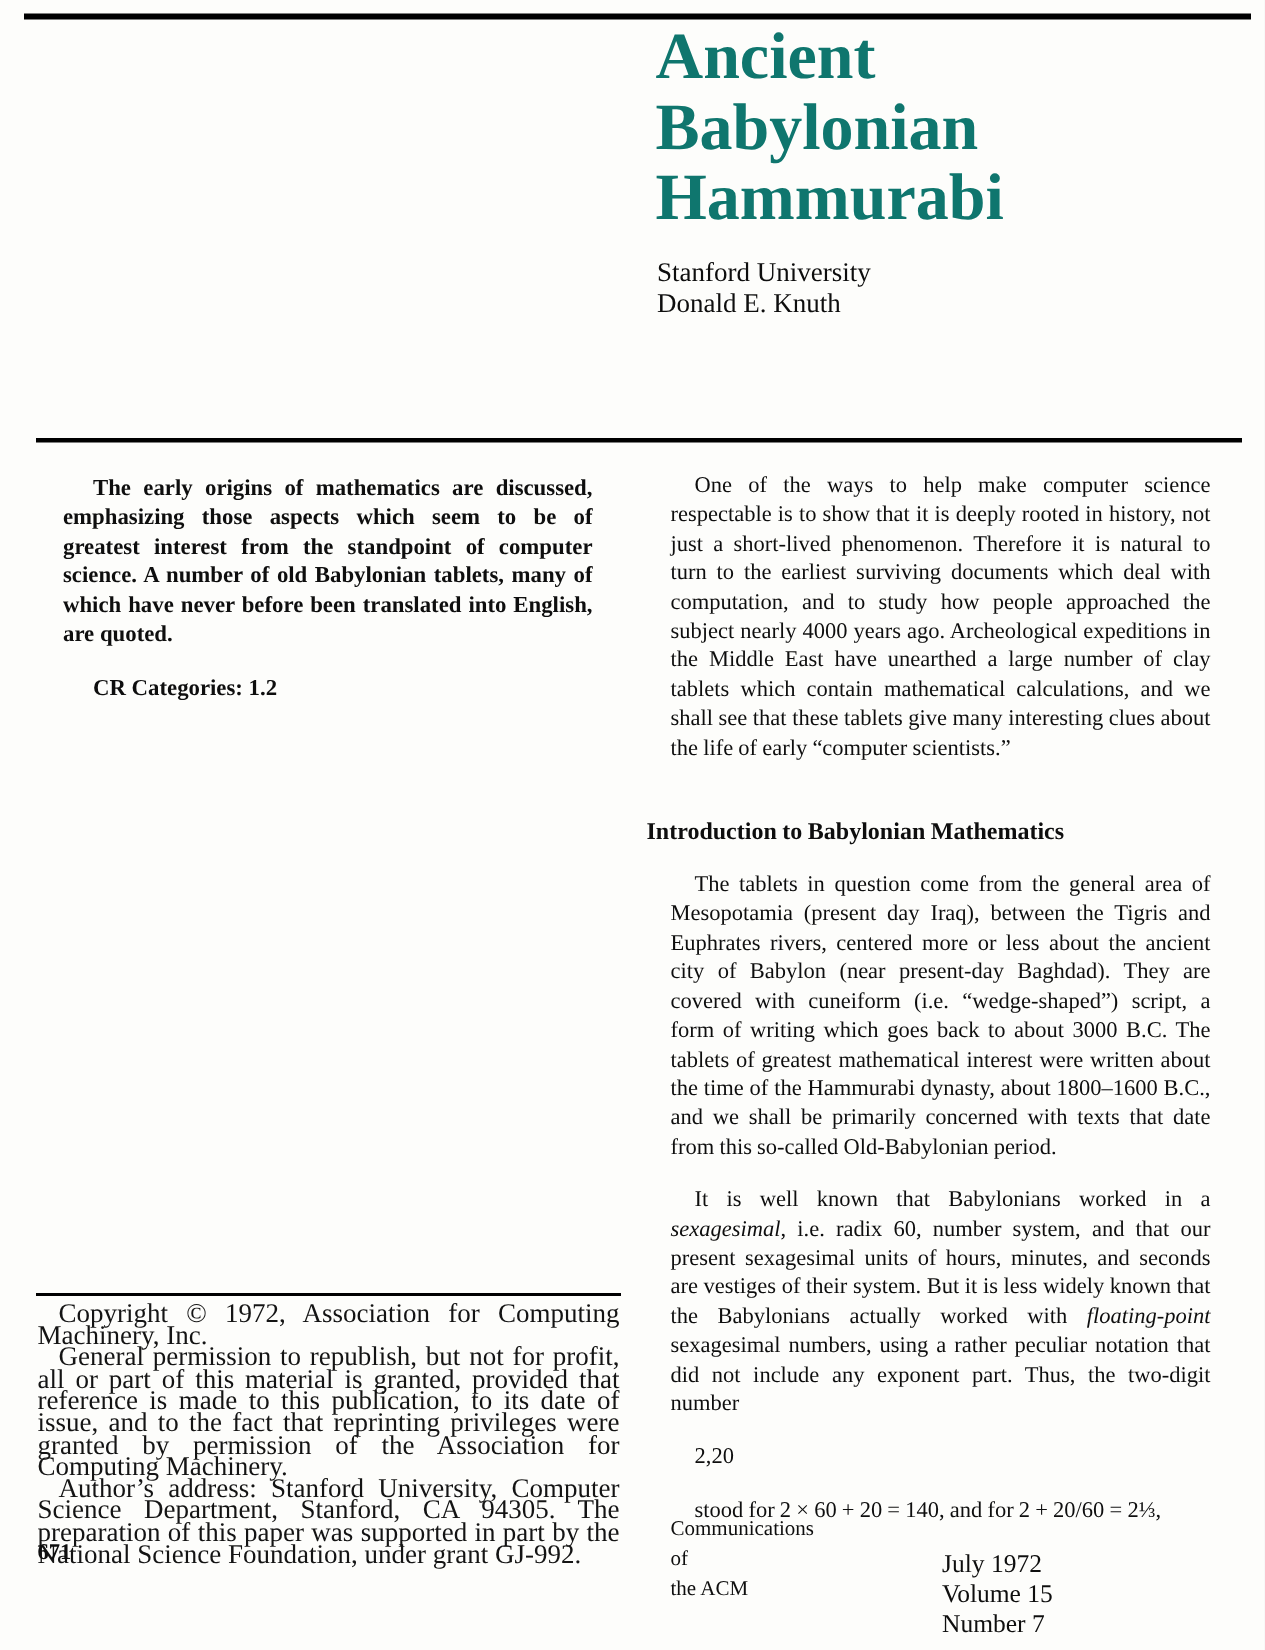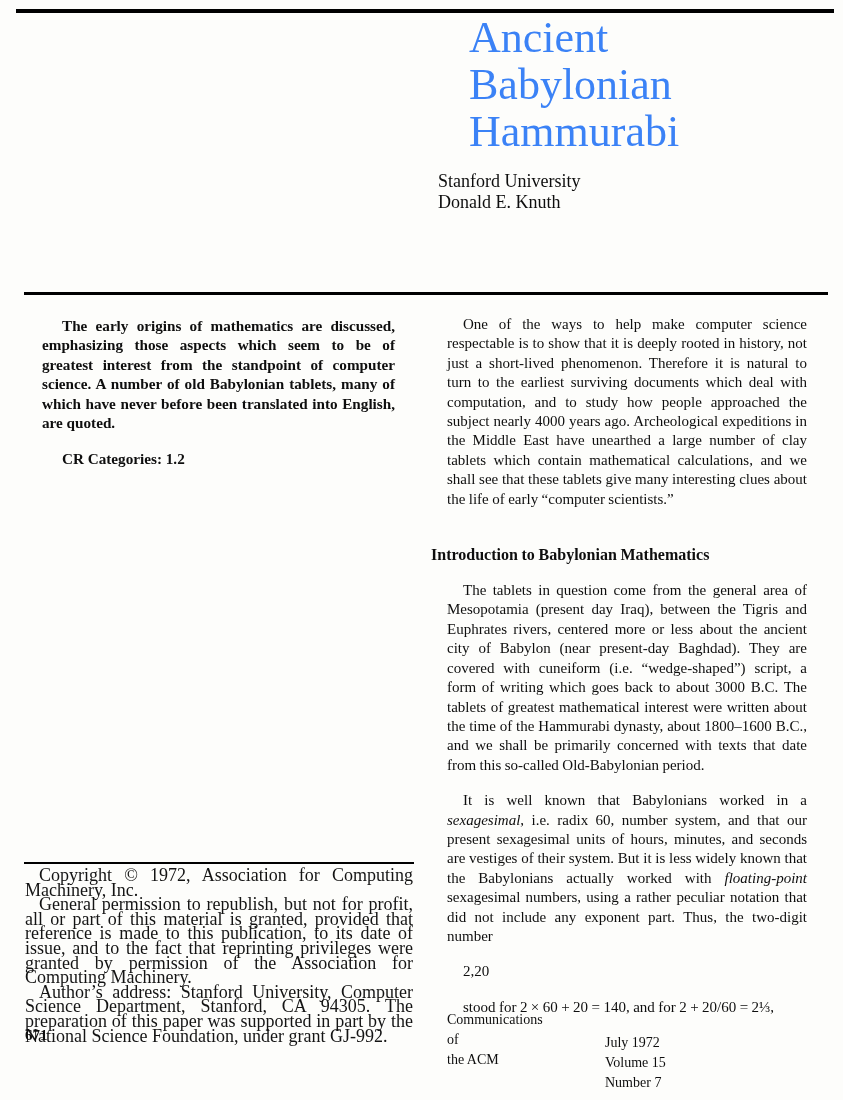--- a/index.html
+++ b/index.html
@@ -16,22 +16,22 @@
     overflow: hidden;
   }
   .rule { position: absolute; background: #000; }
   .rule-top    { left: 16px;  top: 9px;   width: 818px; height: 4px; }
   .rule-mid    { left: 24px;  top: 292px; width: 804px; height: 3px; }
   .rule-footnote { left: 24px; top: 862px; width: 390px; height: 2px; }
 
   
   .title-block { position: absolute; left: 437px; top: 14px; width: 390px; }
   .title-line {
-    font-size: 44px; line-height: 47px; font-weight: 400;
-    letter-spacing: 0px; color: #3b82f6; margin-left: 32px;
+    font-size: 44px; line-height: 47px; font-weight: 700;
+    letter-spacing: 0px; color: #0f766e;
   }
   .byline { position: absolute; left: 438px; top: 171px; width: 390px; }
   .byline div { font-size: 18px; line-height: 21px; }
 
   
   .abstract {
     position: absolute; left: 25px; top: 299px; width: 387px;
     font-weight: bold; font-size: 15.2px; line-height: 19.4px;
     text-align: justify;
   }
@@ -65,22 +65,22 @@
   }
   .eq-result { text-indent: 0; text-align: left; }
   .ital { font-style: italic; }
 
   
   .footer-journal {
     position: absolute; left: 447px; top: 1010px;
     font-size: 14px; line-height: 20px;
   }
   .footer-issue {
-    position: absolute; left: 605px; top: 1033px;
-    font-size: 14px; line-height: 20px;
+    position: absolute; left: 628px; top: 1033px;
+    font-size: 17px; line-height: 20px;
   }
 </style>
 </head>
 <body>
 
 <div class="page">
 
   <div class="rule rule-top"></div>
 
   <div class="title-block">

